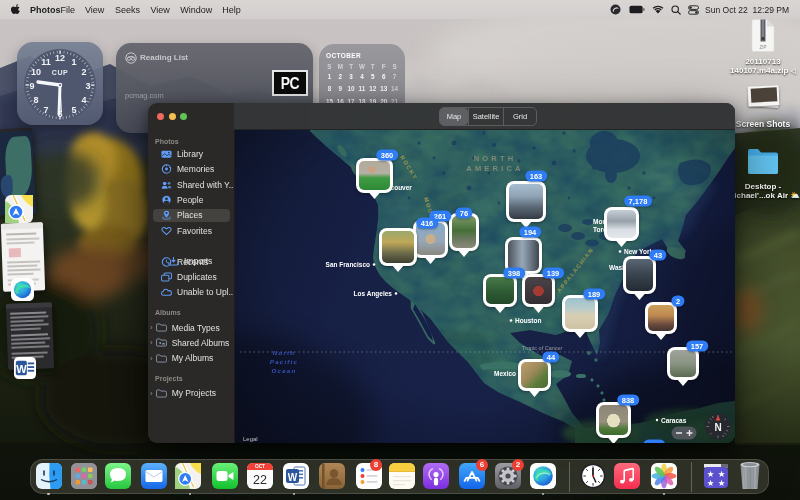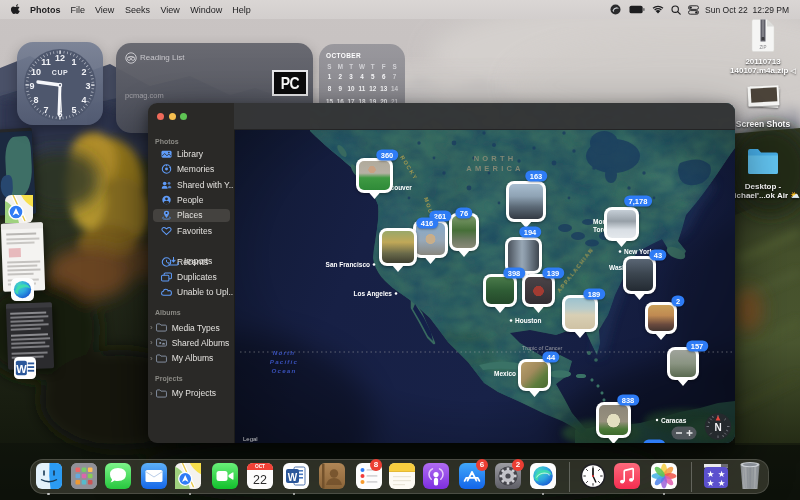--- a/index.html
+++ b/index.html
@@ -182,21 +182,21 @@
 </svg>
 </div>
 
 <div class="abs" style="left:116px;top:43px;width:197px;height:90px;border-radius:15px;background:linear-gradient(180deg,rgba(101,102,110,.96),rgba(76,79,90,.96));box-shadow:0 6px 14px rgba(0,0,0,.3);z-index:2">
 <svg class="abs" style="left:9px;top:9px" width="12" height="12" viewBox="0 0 12 12">
         <circle cx="6" cy="6" r="5.2" fill="none" stroke="#c9c8cd" stroke-width="1"></circle>
         <circle cx="4" cy="6.8" r="1.6" fill="none" stroke="#c9c8cd" stroke-width=".9"></circle>
         <circle cx="8" cy="6.8" r="1.6" fill="none" stroke="#c9c8cd" stroke-width=".9"></circle>
         <path d="M2.5,5.5 L5,4.5 L7,4.5 L9.5,5.5" fill="none" stroke="#c9c8cd" stroke-width=".9"></path>
       </svg>
-<div class="abs" style="left:24px;top:10px;color:#c7c6cb;font-size:8px;font-weight:normal">Reading List</div>
+<div class="abs" style="left:24px;top:10px;color:#c7c6cb;font-size:8px;font-weight:bold">Reading List</div>
 <div class="abs" style="left:9px;top:47.5px;color:#a3a2a8;font-size:7.5px">pcmag.com</div>
 <div class="abs" style="left:156px;top:27px;width:36px;height:26px;background:#0b0b0c;border:2.5px solid #e9e9ec;display:flex;align-items:center;justify-content:center">
         <span style="color:#fff;font-size:14px;font-weight:bold;letter-spacing:-.5px;transform:scaleY(1.15)">PC</span>
       </div>
 </div>
 
 <div class="abs" style="left:319px;top:44px;width:86px;height:86px;border-radius:15px;background:linear-gradient(180deg,rgba(148,147,153,.9),rgba(126,126,133,.9));z-index:2">
 <div class="abs" style="left:7px;top:8px;color:#fdfdfe;font-size:6.5px;font-weight:bold;letter-spacing:.4px">OCTOBER</div>
 <div class="abs" style="left:5px;top:19px;width:76px;color:#ededf0;font-size:6.3px;font-weight:bold">
         <table style="width:76px;border-collapse:collapse;text-align:center;font-size:6.3px">
@@ -588,20 +588,25 @@
 <div class="bdg" style="left:405px;top:170px">139</div>
 <div class="bdg" style="left:446px;top:191px">189</div>
 <div class="bdg" style="left:510px;top:152px">43</div>
 <div class="bdg" style="left:530px;top:198px">2</div>
 <div class="bdg" style="left:549px;top:243px">157</div>
 <div class="bdg" style="left:403px;top:254px">44</div>
 <div class="bdg" style="left:480px;top:297px">838</div>
 <div class="bdg" style="left:506px;top:342px">197</div>
 
 <div class="abs" style="left:86px;top:0;width:501px;height:27px;background:rgba(53,54,55,.98);border-bottom:1px solid #242425;z-index:8">
+<div class="abs" style="left:205px;top:4px;width:98px;height:19px;border:1px solid #5c5c5e;border-radius:5px;display:flex;color:#e9e9ea;font-size:7.5px;font-weight:500">
+<div style="width:28px;background:#5e5f62;border-radius:4px;display:flex;align-items:center;justify-content:center">Map</div>
+<div style="width:35px;display:flex;align-items:center;justify-content:center;border-left:1px solid #5c5c5e">Satellite</div>
+<div style="width:33px;display:flex;align-items:center;justify-content:center;border-left:1px solid #5c5c5e">Grid</div>
+</div>
 </div>
 </div>
 
 <div class="abs" style="left:30px;top:459px;width:739px;height:35px;border-radius:13px;background:rgba(82,82,68,.5);border:.5px solid rgba(255,255,255,.14);backdrop-filter:none;z-index:10"></div>
 <svg class="dk" style="left:36px" width="26" height="26" viewBox="0 0 26 26">
       <rect width="26" height="26" rx="6" fill="#e4f2fb"></rect>
       <path d="M13.5,0 L20,0 Q26,0 26,6 L26,20 Q26,26 20,26 L14.5,26 Q12.5,13 13.5,0 Z" fill="#2b9bf3"></path>
       <path d="M8,8 L8,12 M18,8 L18,12" stroke="#1a3a55" stroke-width="1.6" stroke-linecap="round"></path>
       <path d="M5,16.5 Q13,21 21,16.5" stroke="#1a3a55" stroke-width="1.4" fill="none"></path>
     </svg>
@@ -844,21 +849,21 @@
 <div class="dot" style="left:188.5px"></div>
 <div class="dot" style="left:292.5px"></div>
 <div class="dot" style="left:541.5px"></div>
 <div class="dot" style="left:662.5px"></div>
 
 <div class="abs" style="left:0;top:0;width:800px;height:19px;background:linear-gradient(180deg,#dad6d4,#d2cecd);z-index:20;display:flex;align-items:center;color:#1d1d1f;font-size:9px">
 <svg style="margin-left:11px" width="9" height="11" viewBox="0 0 9 11">
         <path d="M6.4,1.7 Q6.5,0.6 7.3,0 Q6.1,0.1 5.5,0.9 Q4.9,1.6 5.1,2.5 Q6.1,2.6 6.4,1.7 Z M7.2,5.8 Q7.2,4.3 8.5,3.6 Q7.7,2.5 6.4,2.5 Q5.5,2.5 4.9,2.9 Q4.5,3.1 4.2,3.1 Q3.8,3.1 3.3,2.8 Q2.8,2.6 2.2,2.6 Q0.6,2.6 0,4.4 Q-0.4,5.9 0.7,8 Q1.7,10 2.7,10 Q3.2,10 3.7,9.7 Q4.2,9.5 4.5,9.5 Q4.9,9.5 5.4,9.7 Q5.9,10 6.3,10 Q7.3,10 8.3,8.1 Q8.6,7.5 8.8,7 Q7.2,6.9 7.2,5.8 Z" fill="#1d1d1f"></path>
       </svg>
 <span style="margin-left:10px;font-weight:bold">Photos</span>
-<span style="margin-left:10px">File</span>
+<span style="">File</span>
 <span style="margin-left:10px">View</span>
 <span style="margin-left:10.5px">Seeks</span>
 <span style="margin-left:10.5px">View</span>
 <span style="margin-left:10.5px">Window</span>
 <span style="margin-left:10px">Help</span>
 <span style="flex:1"></span>
 <svg width="11" height="11" viewBox="0 0 11 11" style="margin-right:8px">
         <circle cx="5.5" cy="5.5" r="5" fill="#2a2a2c"></circle>
         <path d="M2.5,6.5 Q3.5,3.5 6.5,3.2 Q8.5,3.2 8.8,4.8 Q6.8,4 4.8,5.2 Q3.2,6.3 4.2,8 Q3,7.6 2.5,6.5 Z" fill="#cfd2d6"></path>
       </svg>

